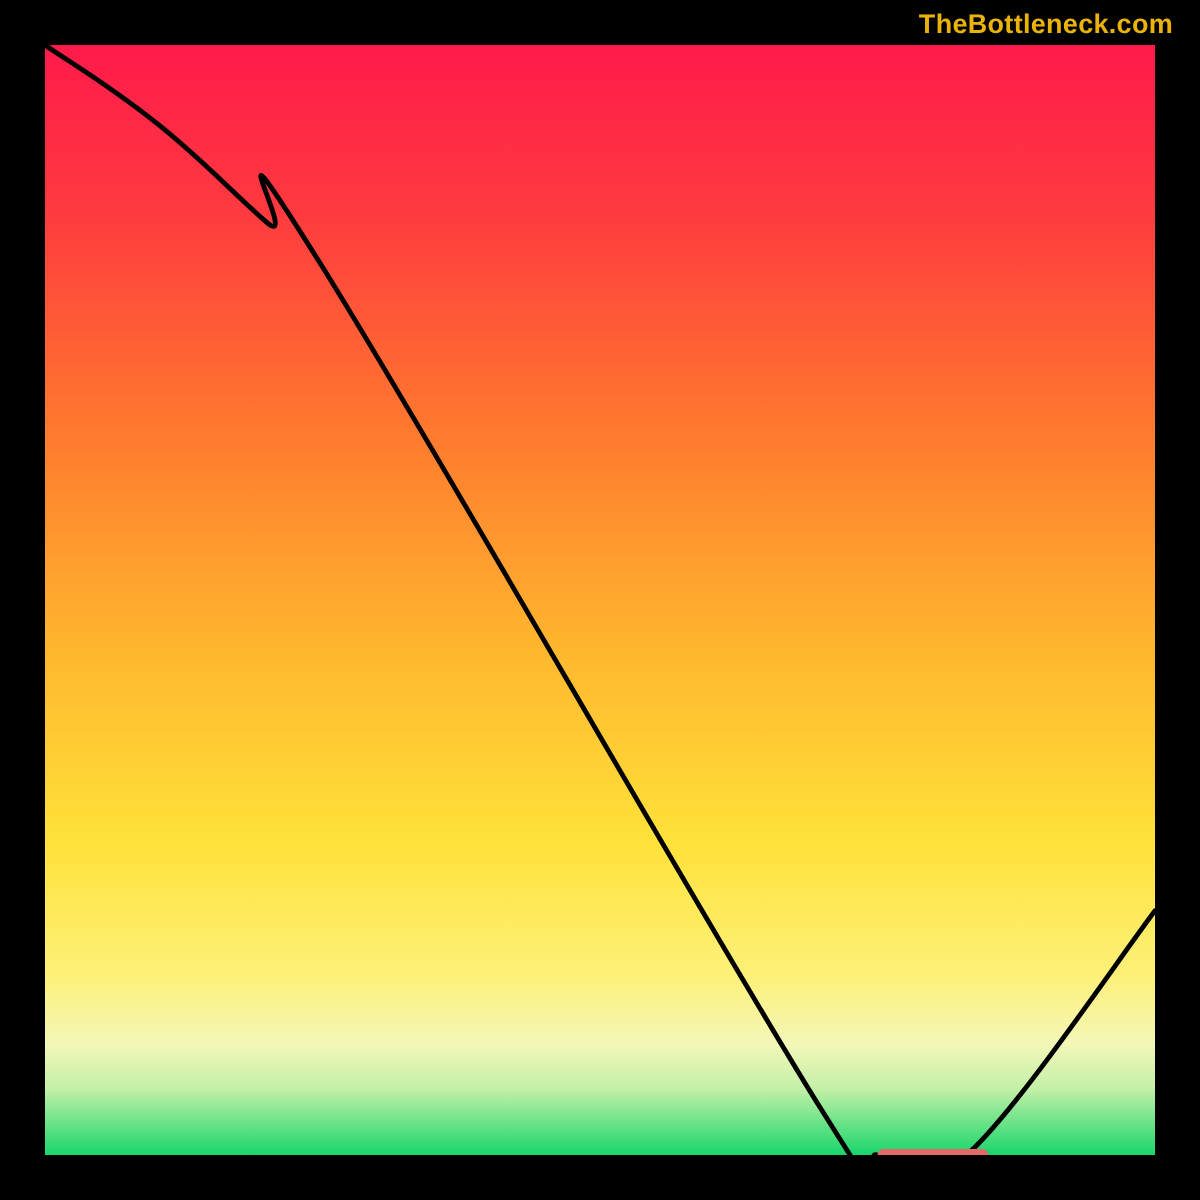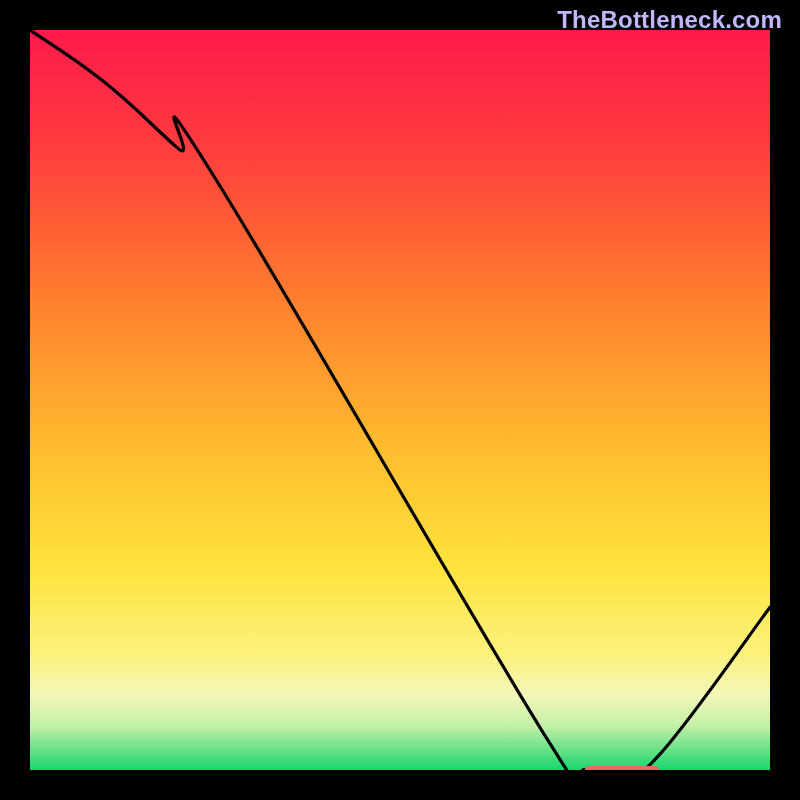--- a/index.html
+++ b/index.html
@@ -13,22 +13,22 @@
   }
   .wrap {
     position: relative;
     width: 800px;
     height: 800px;
   }
   .watermark {
     position: absolute;
     top: 6px;
     right: 18px;
-    color: #c4b5fd;
-    font-size: 24px;
+    color: #eab308;
+    font-size: 18px;
     font-weight: 600;
     letter-spacing: 0.2px;
     z-index: 5;
     user-select: none;
   }
   .plot {
     position: absolute;
     left: 30px;
     top: 30px;
     width: 740px;

